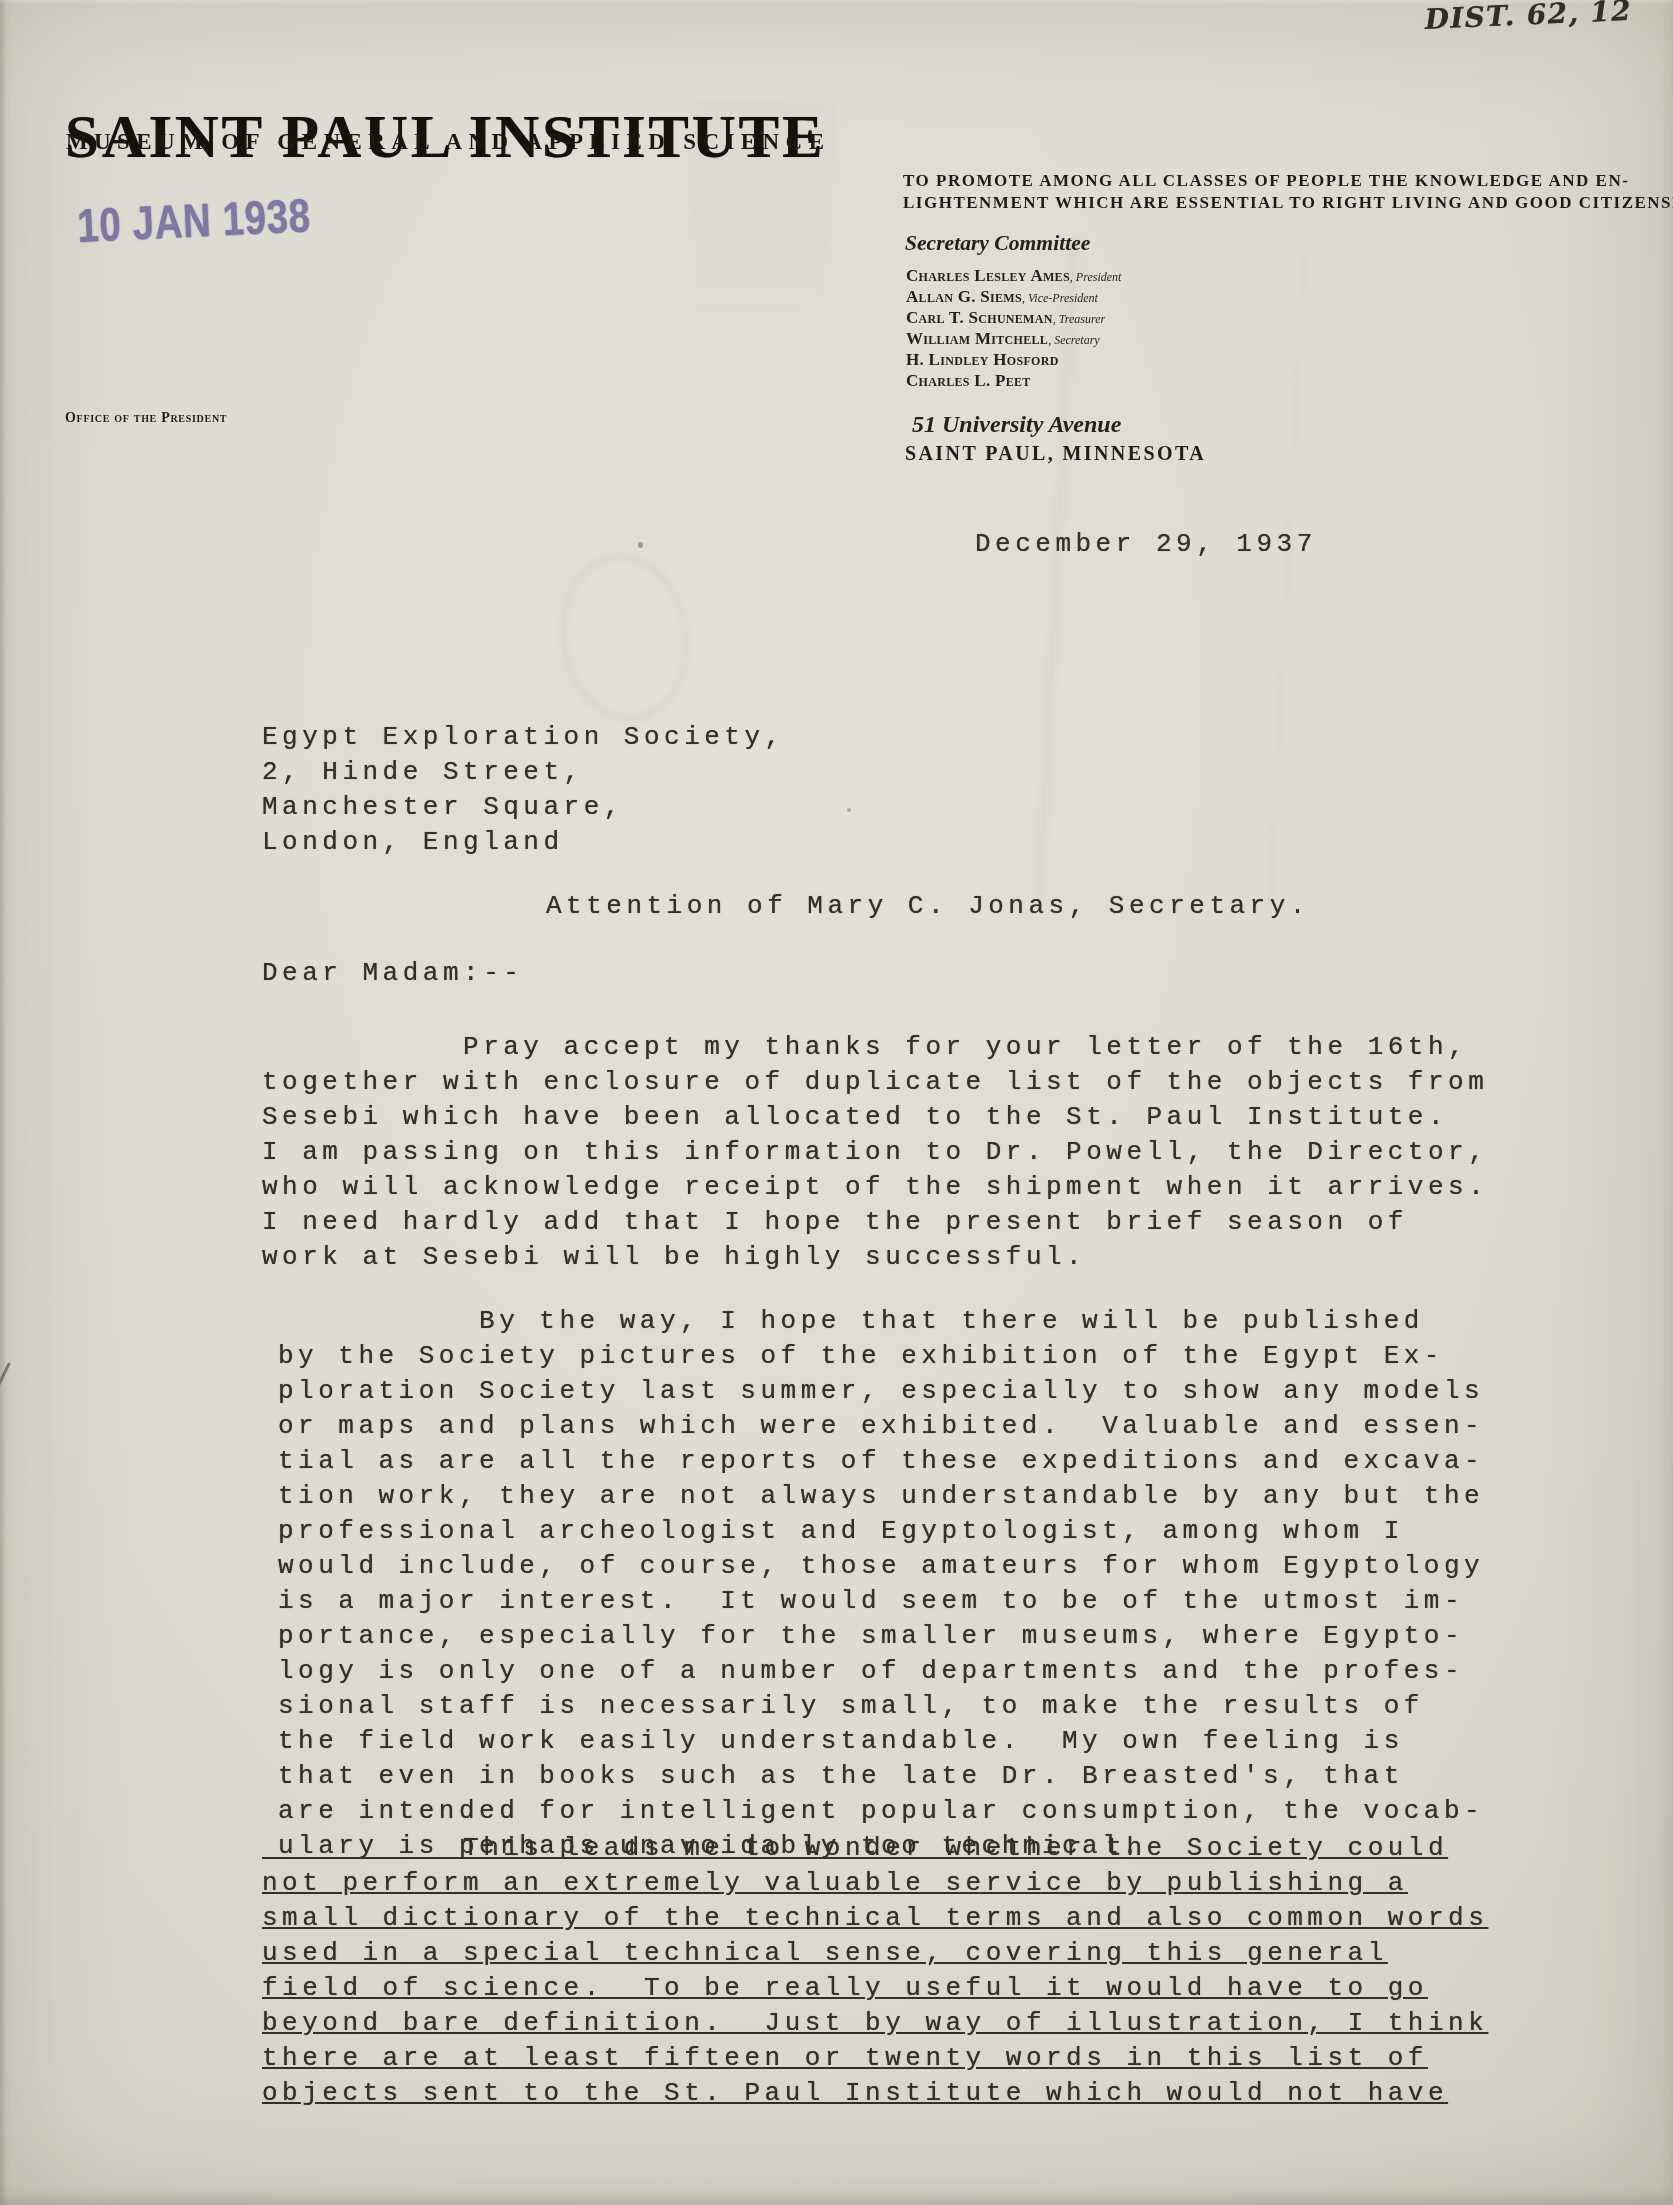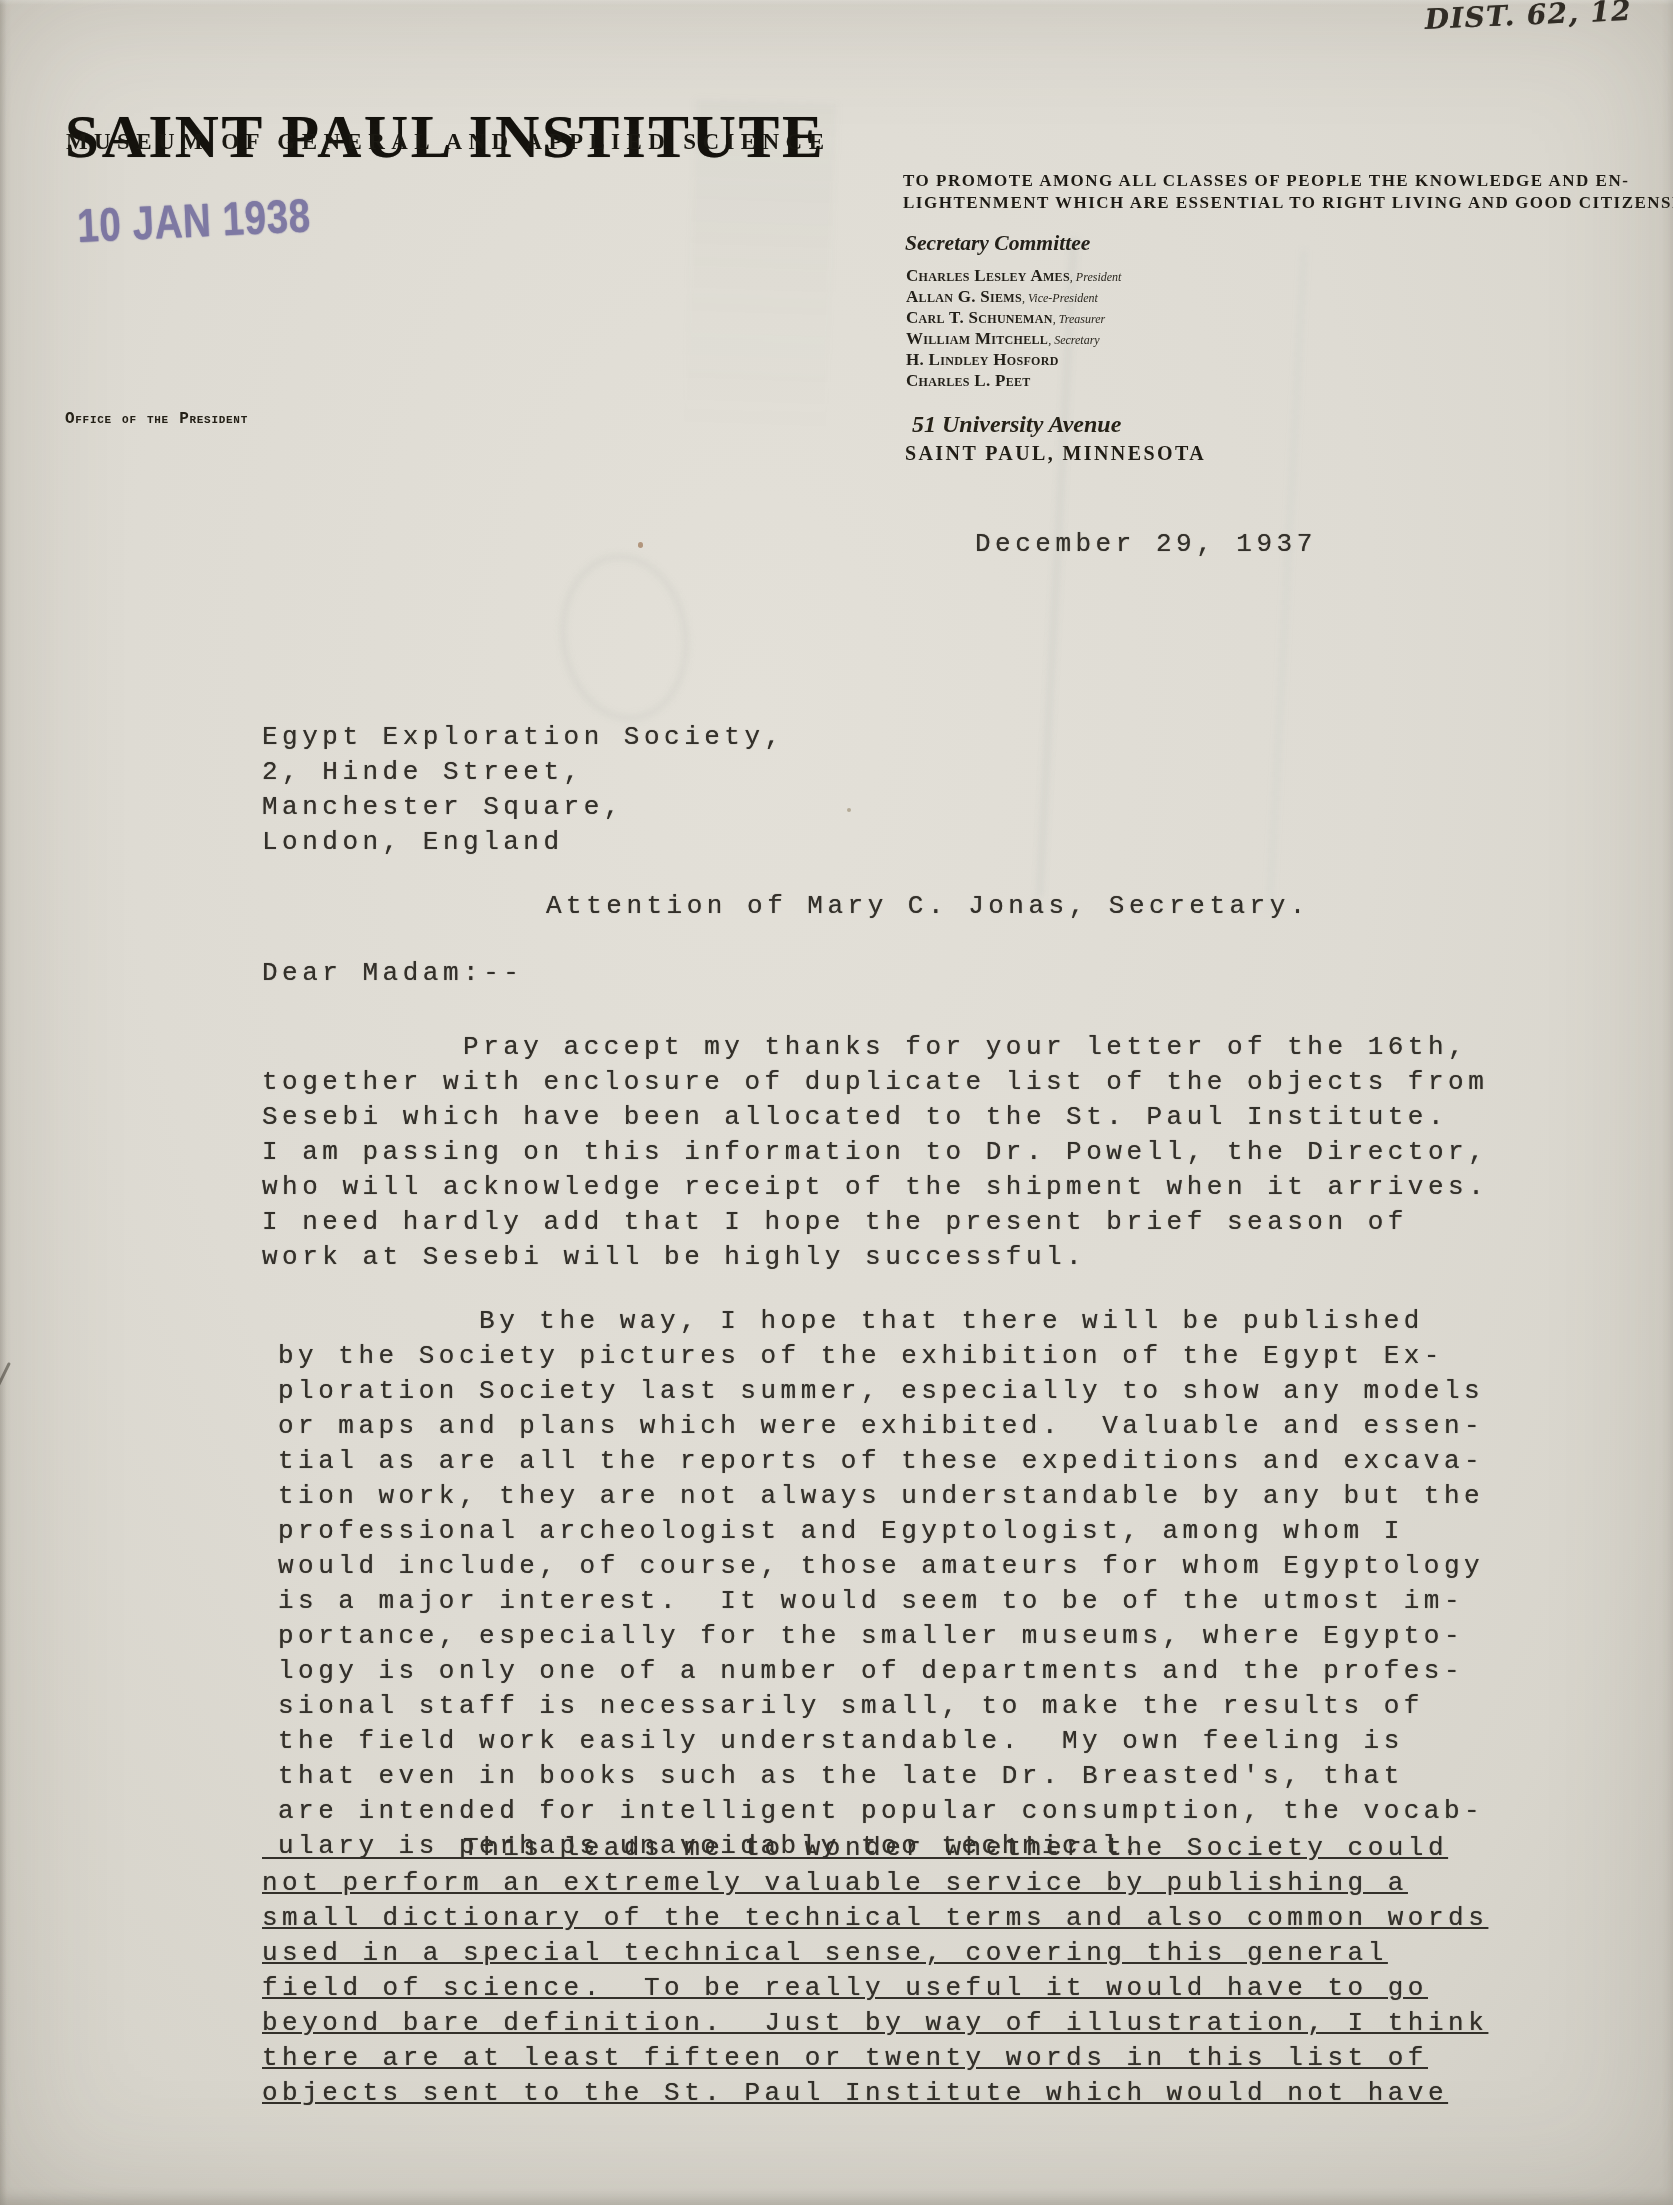--- a/index.html
+++ b/index.html
@@ -39,23 +39,22 @@
   }
   .exec-heading{
     left:905px;top:231px;
     font-size:21.6px;font-style:italic;font-weight:600;color:#24211a;
   }
   .committee{left:906px;top:266px;line-height:20px;font-size:17px;}
   .committee .cname{font-variant:small-caps;font-weight:600;letter-spacing:0.3px;color:#232019;}
   .committee .crole{font-style:italic;font-size:12px;color:#2a271f;}
   .office-label{
     left:65px;top:410px;
-    font-variant:small-caps;font-weight:700;font-size:16px;letter-spacing:0.7px;
+    font-variant:small-caps;font-weight:700;font-size:14px;letter-spacing:0.7px;
     color:#242017;
-    font-family:Liberation Mono, monospace;
   }
   .street{
     left:912px;top:411px;
     font-style:italic;font-weight:600;font-size:24px;color:#262218;
   }
   .city{
     left:905px;top:442px;
     font-size:20px;font-weight:700;letter-spacing:2.4px;color:#211e16;
   }
 

